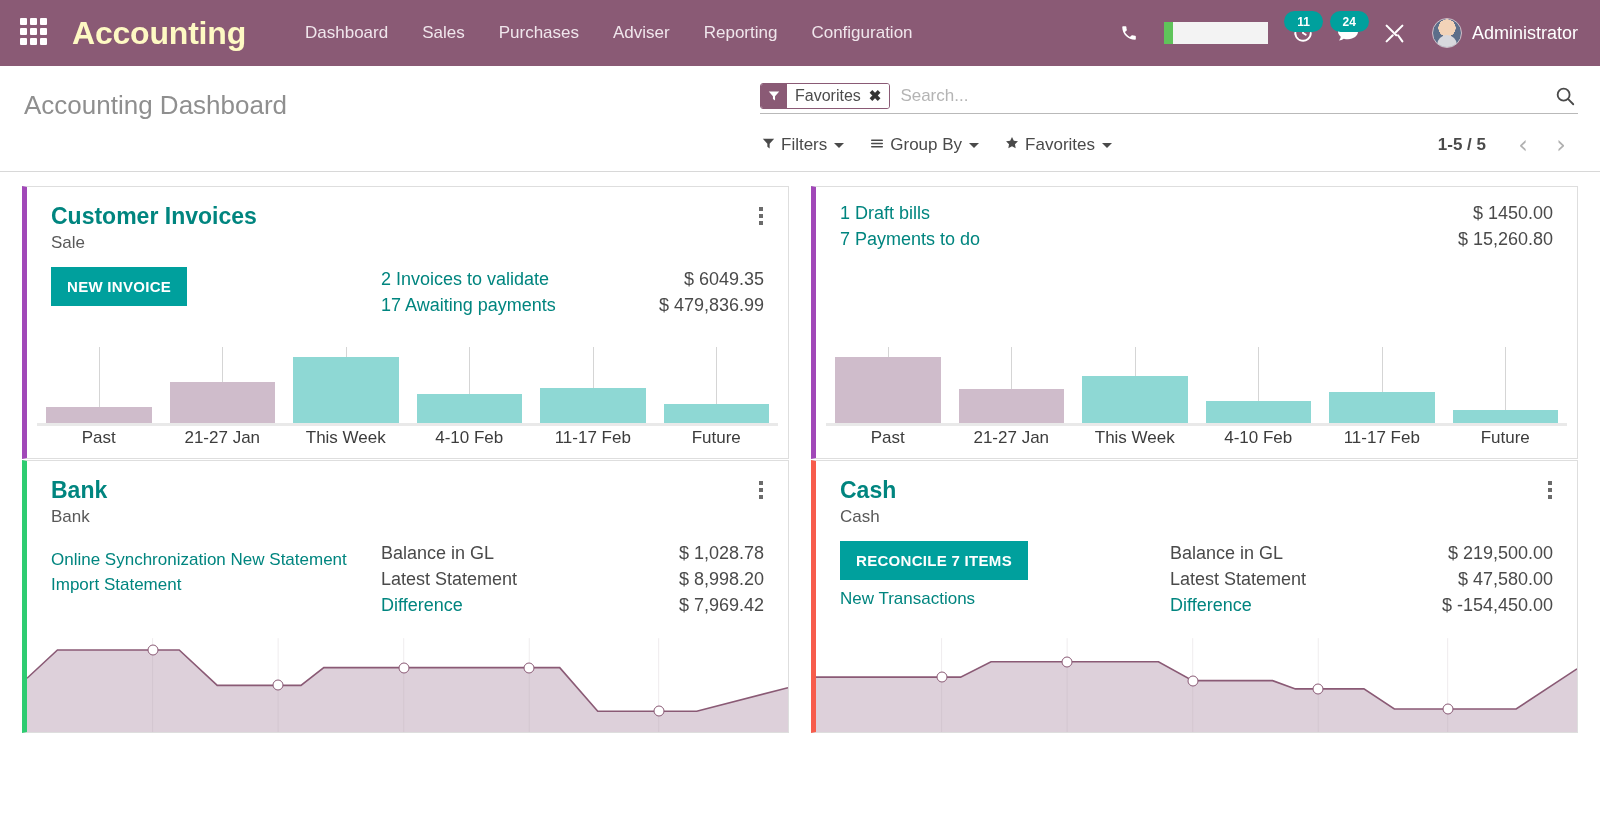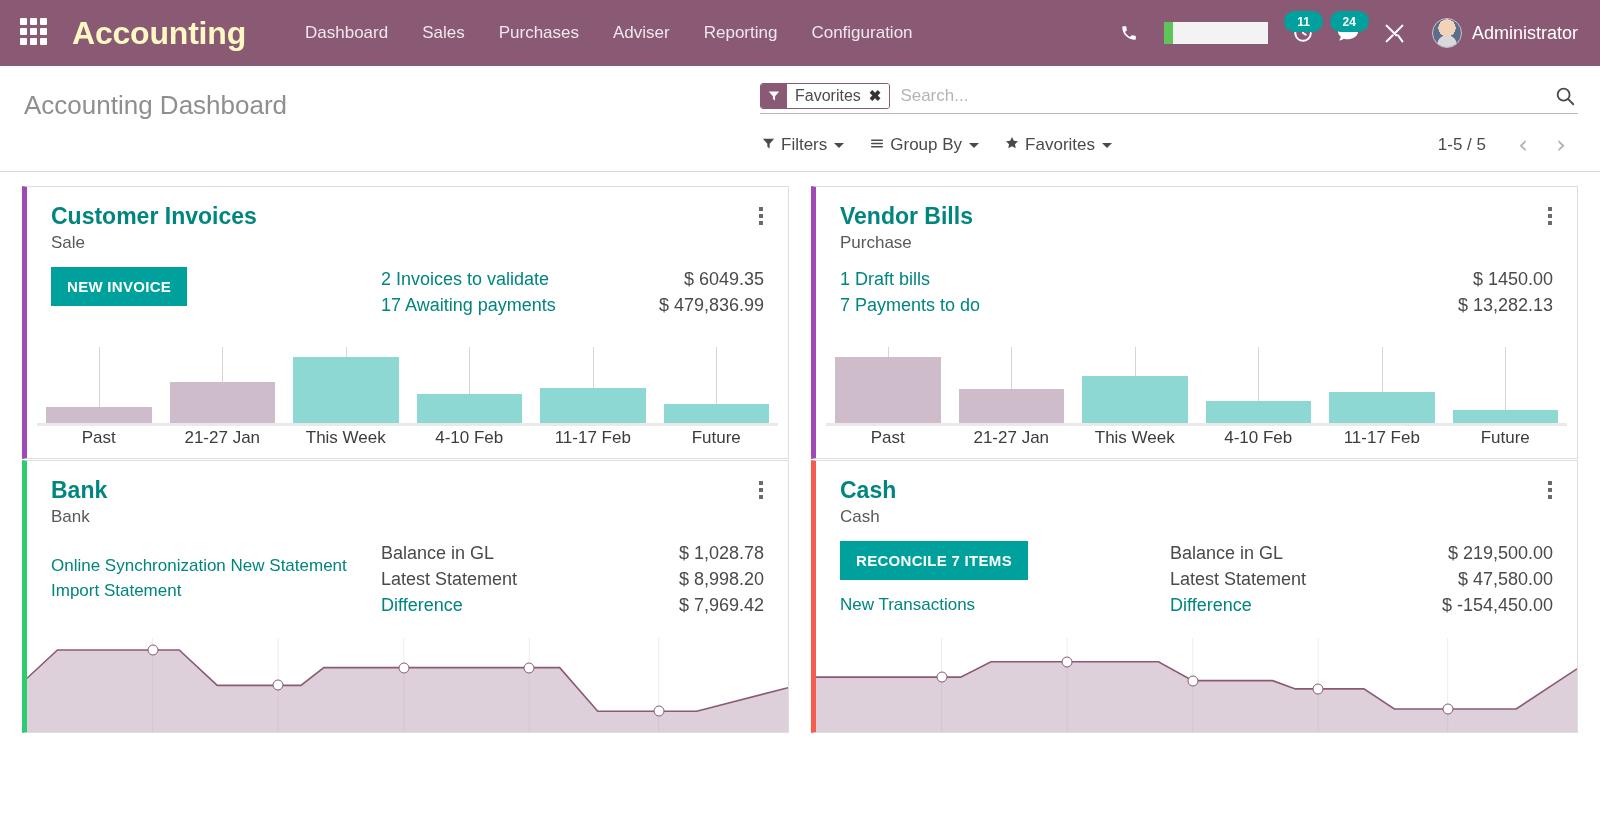--- a/index.html
+++ b/index.html
@@ -253,20 +253,21 @@
     margin-left: auto;
     display: flex;
     align-items: center;
     gap: 4px;
   }
   .pager-count {
     font-size: 17px;
     color: #4a4a4a;
     margin-right: 16px;
     white-space: nowrap;
+    font-weight: bold;
   }
   .pager-arrow {
     color: #b0b0b0;
     font-size: 24px;
     width: 34px;
     text-align: center;
     cursor: pointer;
     line-height: 1;
     font-family: "DejaVu Sans", sans-serif;
   }
@@ -348,21 +349,21 @@
     font-size: 15px;
     font-weight: bold;
     letter-spacing: 0.3px;
     padding: 11px 16px;
     border: none;
     cursor: pointer;
     font-family: "Liberation Sans", sans-serif;
     white-space: nowrap;
   }
   .links {
-    margin-top: 13px;
+    margin-top: 7px;
     font-size: 17px;
     line-height: 1.45;
     color: #00857f;
     max-width: 330px;
   }
   .links a {
     color: #00857f;
     text-decoration: none;
     cursor: pointer;
   }
@@ -642,39 +643,30 @@
           <div class="bar-label">Past</div>
           <div class="bar-label">21-27 Jan</div>
           <div class="bar-label">This Week</div>
           <div class="bar-label">4-10 Feb</div>
           <div class="bar-label">11-17 Feb</div>
           <div class="bar-label">Future</div>
         </div>
       </div>
     </div>
     <div class="card journal-purchase">
-      <div class="card-head">
-        <div class="card-title">Vendor Bills</div>
-        <div class="card-subtitle">Purchase</div>
-        <div class="kebab">
-          <i></i>
-          <i></i>
-          <i></i>
-        </div>
-      </div>
       <div class="card-body">
         <div class="card-right">
           <div class="stat-rows">
             <div class="stat-row">
               <span class="stat-label">1 Draft bills</span>
               <span class="stat-value">$ 1450.00</span>
             </div>
             <div class="stat-row">
               <span class="stat-label">7 Payments to do</span>
-              <span class="stat-value">$ 13,282.13</span>
+              <span class="stat-value">$ 15,260.80</span>
             </div>
           </div>
         </div>
       </div>
       <div>
         <div class="bar-chart">
           <div class="bar-col">
             <div class="bar-tick"></div>
             <div class="bar past" style="height: 81%;"></div>
           </div>

